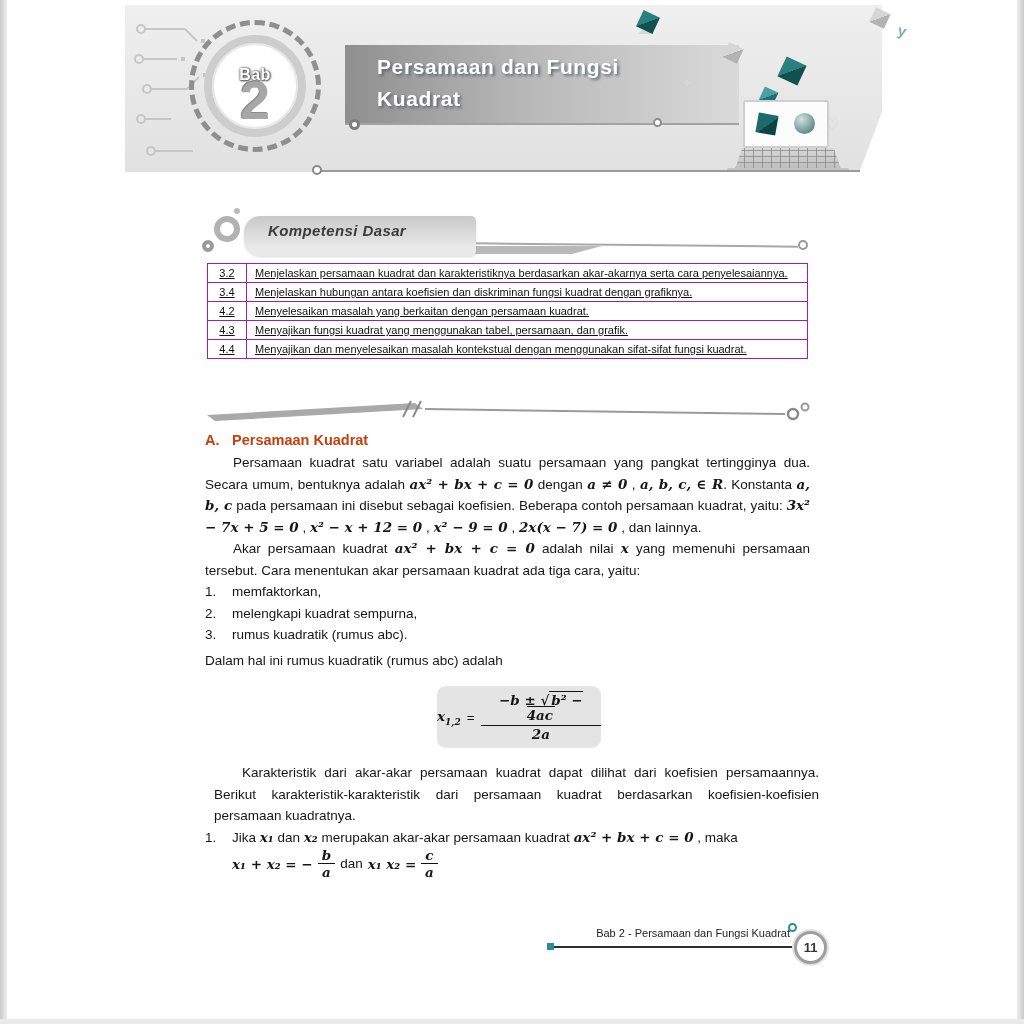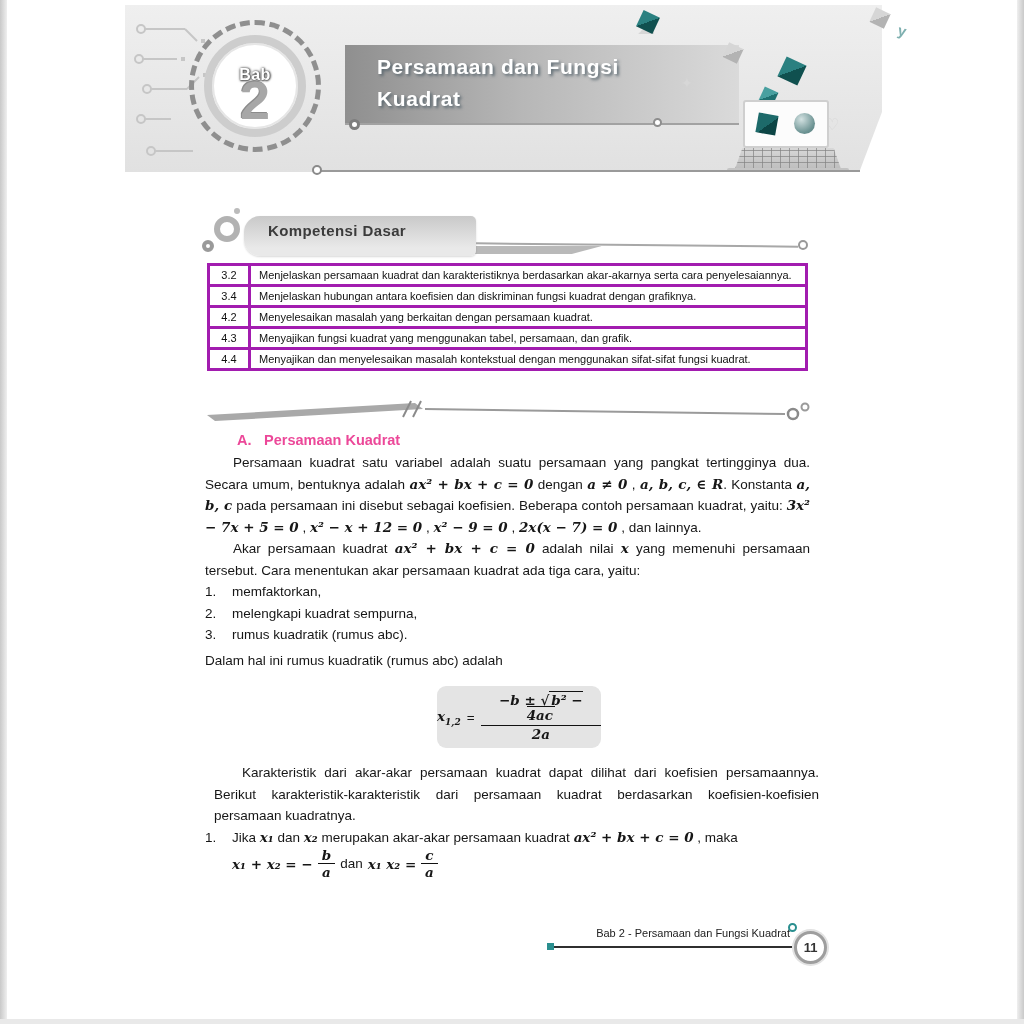--- a/index.html
+++ b/index.html
@@ -78,42 +78,42 @@
   .corner-cube { position:absolute; }
 
   
   .kd-wrap { position:absolute; left:200px; top:208px; width:615px; height:56px; }
   .kd-ring-big  { left:14px; top:8px;  width:26px; height:26px; border:6px solid #b2b2b2; }
   .kd-ring-sm   { left:2px;  top:32px; width:12px; height:12px; border:4px solid #9a9a9a; }
   .kd-dot       { left:34px; top:0;    width:6px;  height:6px;  background:#bbb; border:0; }
   .kd-banner {
     position:absolute; left:44px; top:8px; width:232px; height:40px;
     background:linear-gradient(180deg,#c9c9c9 0%,#e9e9e9 80%);
-    border-radius:16px 5px 5px 16px; box-shadow:0 1px 2px rgba(0,0,0,.15);
+    border-radius:16px 5px 5px 16px; box-shadow:0 1px 2px rgba(0,0,0,.15);font-style:italic;
   }
   .kd-title { line-height:30px; padding-left:24px; font-size:15px; font-weight:bold; color:#3b3b3b; letter-spacing:.4px; }
   .kd-swoosh {
     position:absolute; left:70px; top:38px; width:330px; height:8px; background:#b9b9b9;
     clip-path:polygon(0 0,100% 0,92% 100%,3% 100%); transform:skewX(-25deg);
   }
   .kd-line { position:absolute; left:276px; top:36px; width:322px; height:2px; background:#a8a8a8; transform:rotate(.6deg); }
   .kd-end-ring { left:598px; top:32px; width:10px; height:10px; border:2px solid #999; }
 
   
   .kd-table { position:absolute; left:207px; top:263px; width:601px; border-collapse:collapse; }
-  .kd-table td { border:3px solid #a21caf; font-size:11px; color:#111; padding:2.5px 8px; height:13px; }
+  .kd-table td { border:1px solid #a21caf; font-size:11px; color:#111; padding:2.5px 8px; height:13px;text-decoration:underline; }
   .kd-table td.code { width:30px; text-align:center; padding:2.5px 4px; }
 
   
   .divider { position:absolute; left:205px; top:400px; }
 
   
   .mth { font-family:"DejaVu Serif", serif; font-style:italic; font-weight:bold; }
   .bodyblock { position:absolute; left:205px; width:605px; font-size:13.5px; line-height:21.5px; text-align:justify; }
-  .section-heading { position:absolute; left:205px; top:432px; font-size:14.5px; font-weight:bold; color:#ec4899;margin-left:32px; }
+  .section-heading { position:absolute; left:205px; top:432px; font-size:14.5px; font-weight:bold; color:#c2410c; }
   .section-heading .lbl { display:inline-block; width:27px; }
   .indent { text-indent:28px; }
   .list-row { display:flex; }
   .num-col { flex:0 0 27px; }
   .hang { padding-left:27px; position:relative; }
   .hang .num-abs { position:absolute; left:0; top:0; }
 
   
   .frac { display:inline-block; vertical-align:middle; text-align:center; line-height:1.05; }
   .frac .fnum { display:block; border-bottom:1.5px solid #111; padding:0 4px 1px; }

